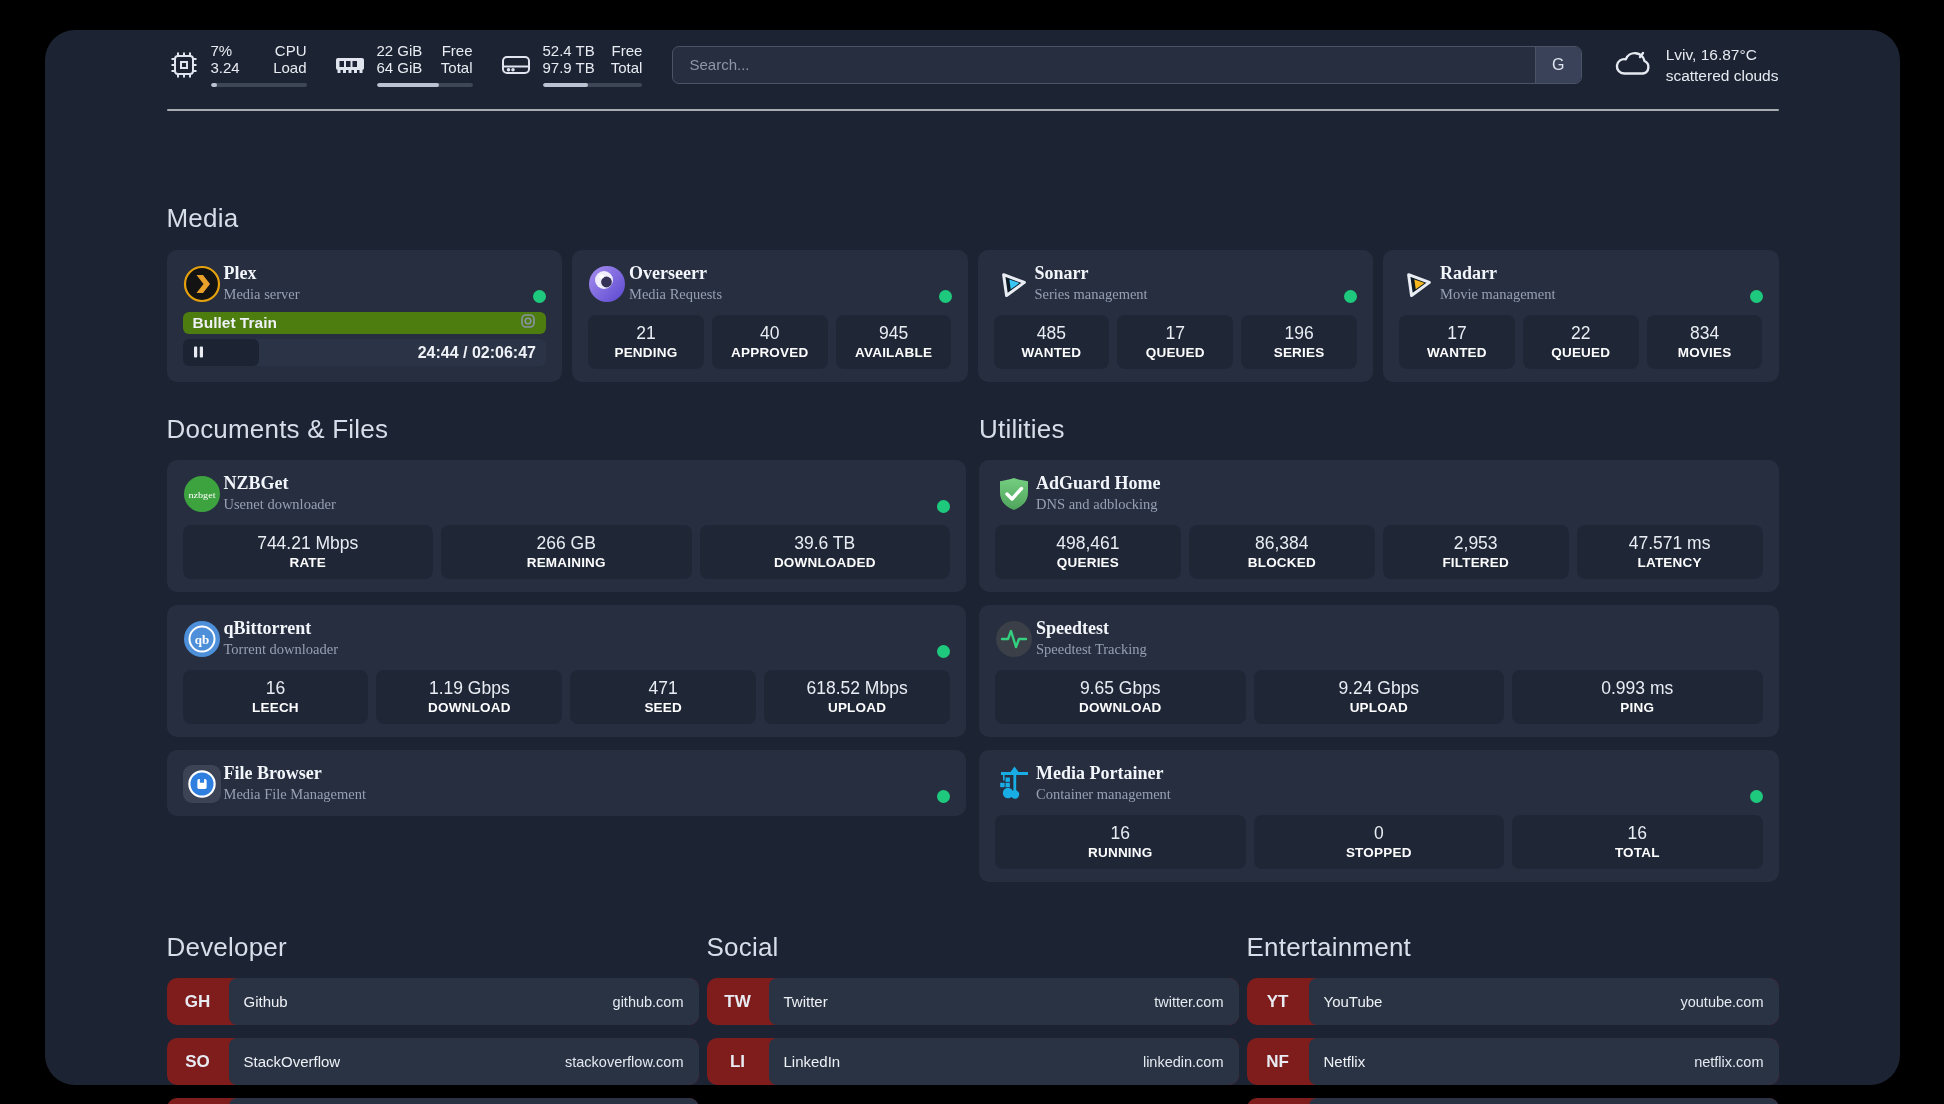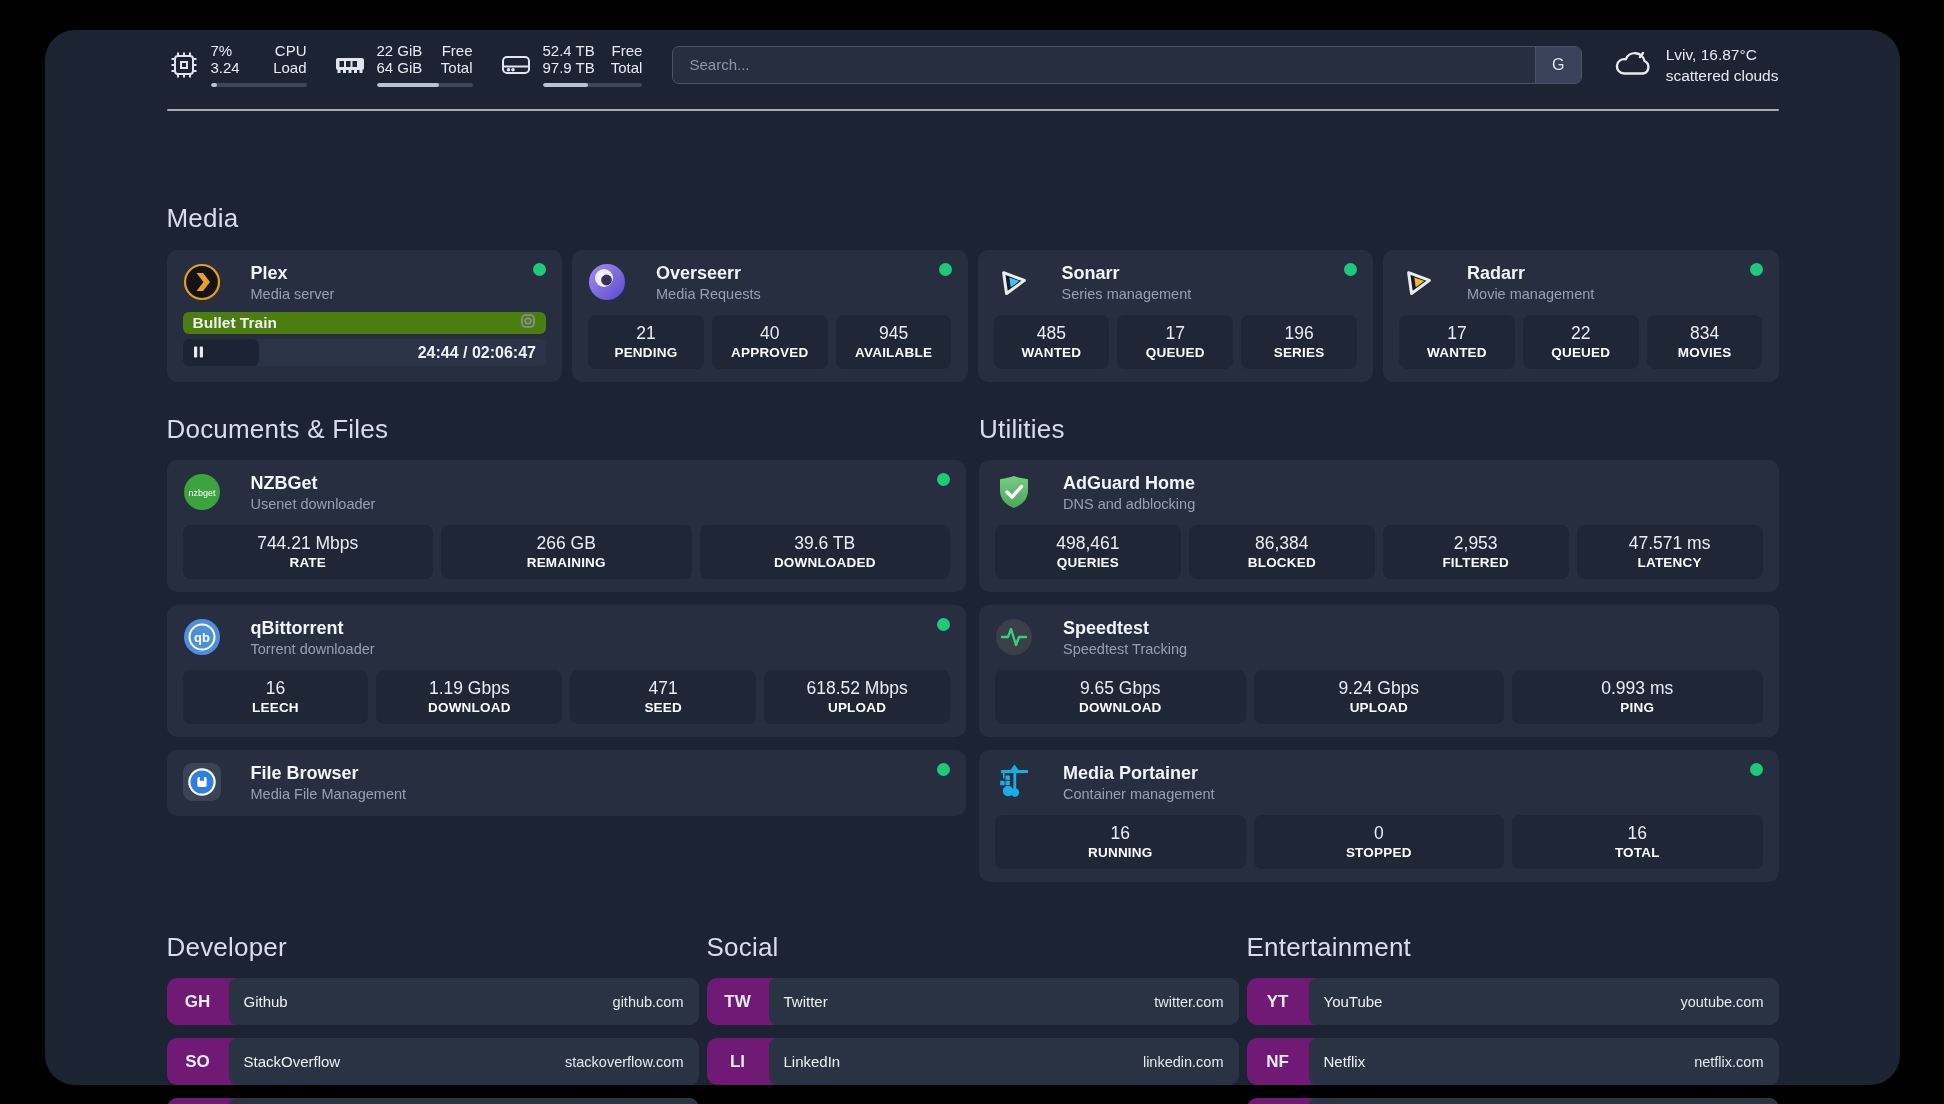--- a/index.html
+++ b/index.html
@@ -37,21 +37,21 @@
 
   
   h2.sec-title { font-size:26px; font-weight:500; color:#d8dee9; letter-spacing:.2px; }
   .media-title { margin-top:92px; }
   .media-grid { margin-top:16px; display:grid; grid-template-columns:repeat(4,1fr); gap:10px; }
   .cols { margin-top:32px; display:grid; grid-template-columns:1fr 1fr; gap:13px; }
   .col .cards { margin-top:15px; display:flex; flex-direction:column; gap:13px; }
 
   
   .card { background:#262e40; border-radius:10px; padding:13px 16px; }
-  .card-head { display:flex; align-items:flex-start; gap:30px; }
+  .card-head { display:flex; align-items:flex-end; gap:3px;font-family:Liberation Serif, serif; }
   .app-icon { width:38px; height:38px; flex:0 0 38px; display:flex;
     align-items:center; justify-content:center; }
   .app-icon.boxed { background:#3b4355; border-radius:9px; }
   .app-meta { display:flex; flex-direction:column; gap:1px; }
   .app-name { font-size:18px; font-weight:600; color:#f2f5f9; line-height:21px; }
   .app-sub  { font-size:14.5px; color:#97a0b3; line-height:18px; }
   .dot { width:13px; height:13px; border-radius:50%; background:#1ec97e; margin-left:auto; flex:0 0 13px; }
 
   .stats { display:flex; gap:8px; margin-top:12px; }
   .stat { flex:1; text-align:center; background:#1f2737; border-radius:8px; padding:7px 4px 8px; }
@@ -65,21 +65,21 @@
   .np-title { font-size:15.5px; font-weight:600; color:#eef1f6; }
   .np-progress { position:relative; margin-top:5px; background:#2b3446; border-radius:6px; height:27px; }
   .np-elapsed { position:absolute; left:0; top:0; bottom:0; background:#1c2434; border-radius:6px;
     display:flex; align-items:center; padding-left:10px; }
   .np-time { position:absolute; right:10px; top:0; bottom:0; display:flex; align-items:center;
     font-size:16px; font-weight:600; color:#eef1f6; }
 
   
   .bottom { margin-top:50px; display:grid; grid-template-columns:1fr 1fr 1fr; gap:8px; }
   .bm-list { margin-top:15px; display:flex; flex-direction:column; gap:13px; }
-  .bm-item { height:47px; display:flex; background:#701a75; border-radius:10px; overflow:hidden; cursor:pointer; }
+  .bm-item { height:47px; display:flex; background:#7f1d1d; border-radius:10px; overflow:hidden; cursor:pointer; }
   .bm-abbr { width:62px; flex:0 0 62px; display:flex; align-items:center; justify-content:center;
     font-size:17px; font-weight:600; color:#e8ecf2; }
   .bm-inner { flex:1; background:#2a3344; border-radius:8px; display:flex; align-items:center;
     justify-content:space-between; padding:0 15px; }
   .bm-name { font-size:15px; font-weight:500; color:#eef1f5; }
   .bm-url  { font-size:14.5px; color:#e4e9f0; }
 </style>
 </head>
 <body>
 

